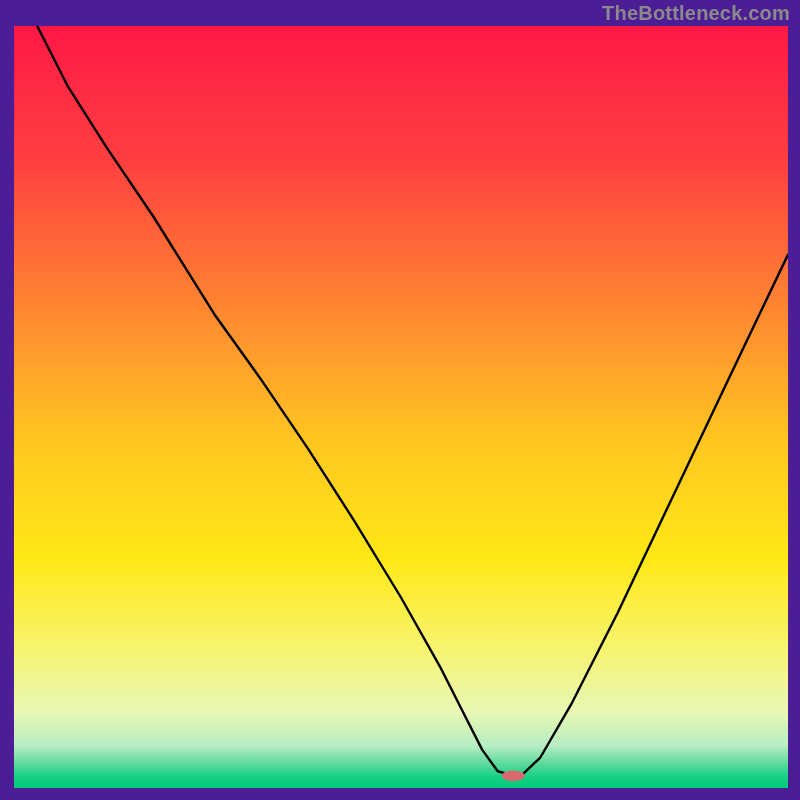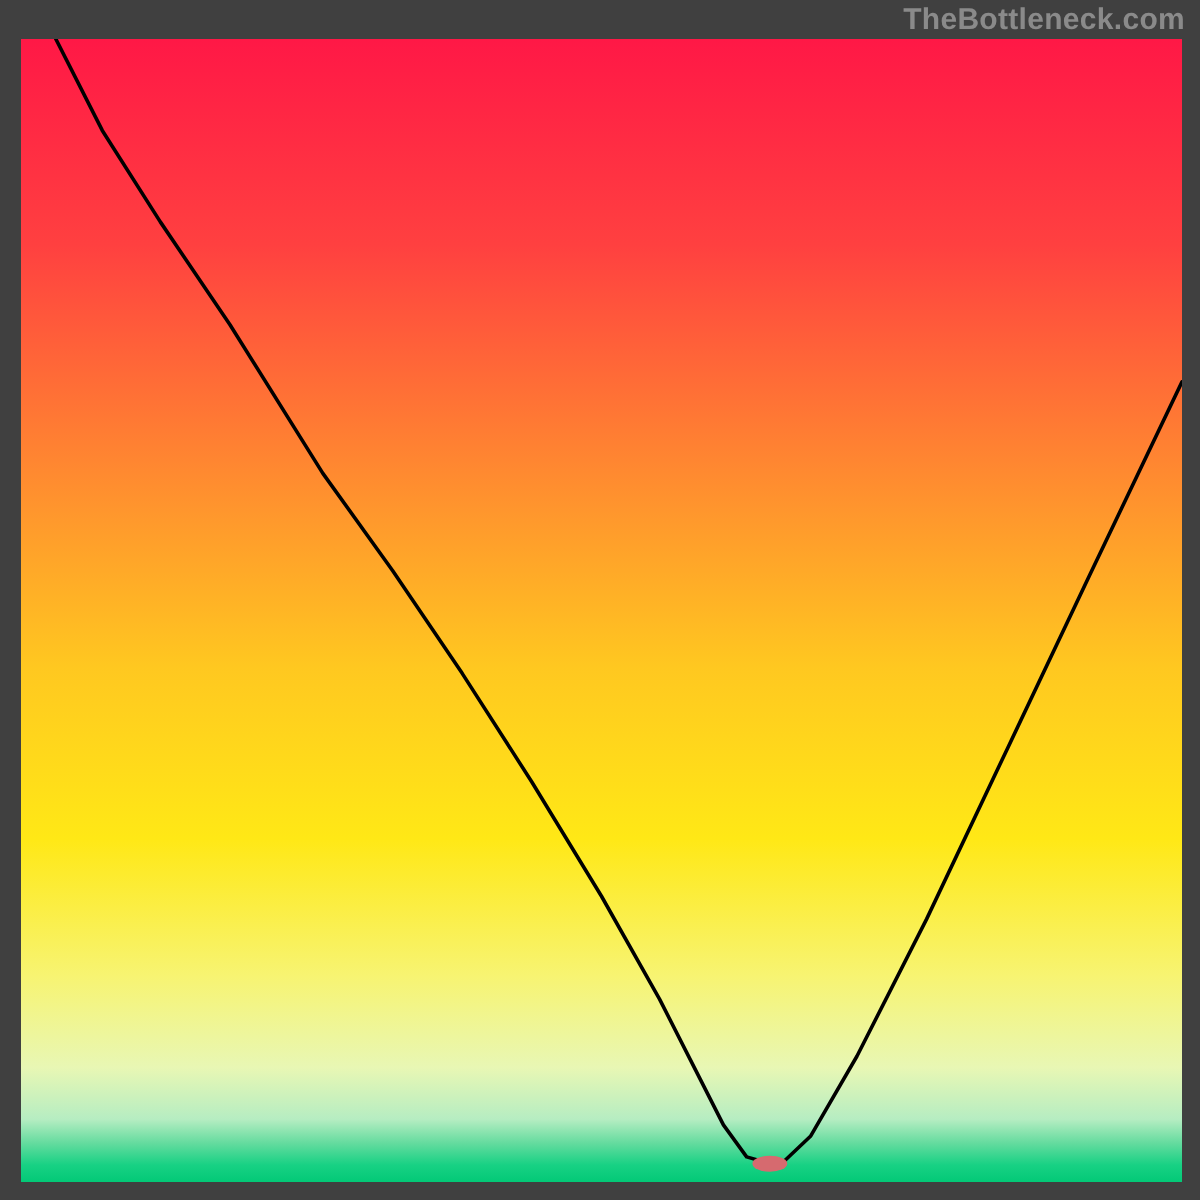--- a/index.html
+++ b/index.html
@@ -9,21 +9,21 @@
     height: 800px;
     background: #ffffff;
     overflow: hidden;
   }
   .outer {
     position: absolute;
     top: 0;
     left: 0;
     width: 800px;
     height: 800px;
-    background: #404040;
+    background: #4c1d95;
   }
   .watermark {
     position: absolute;
     top: 2px;
     right: 10px;
     font-family: Arial, Helvetica, sans-serif;
     font-size: 20px;
     font-weight: 600;
     color: #8a8a8a;
     letter-spacing: 0.2px;

